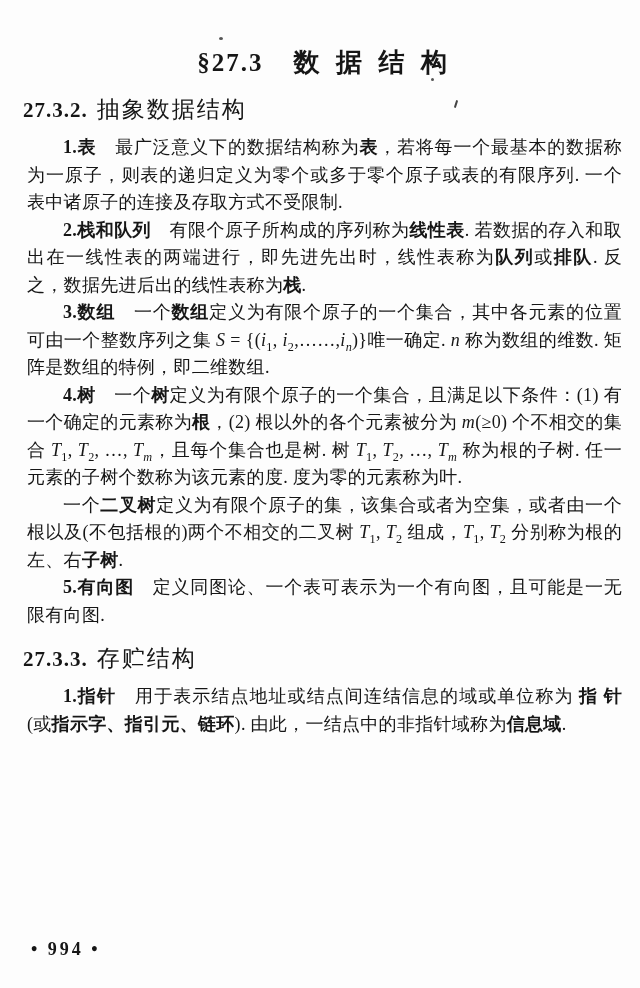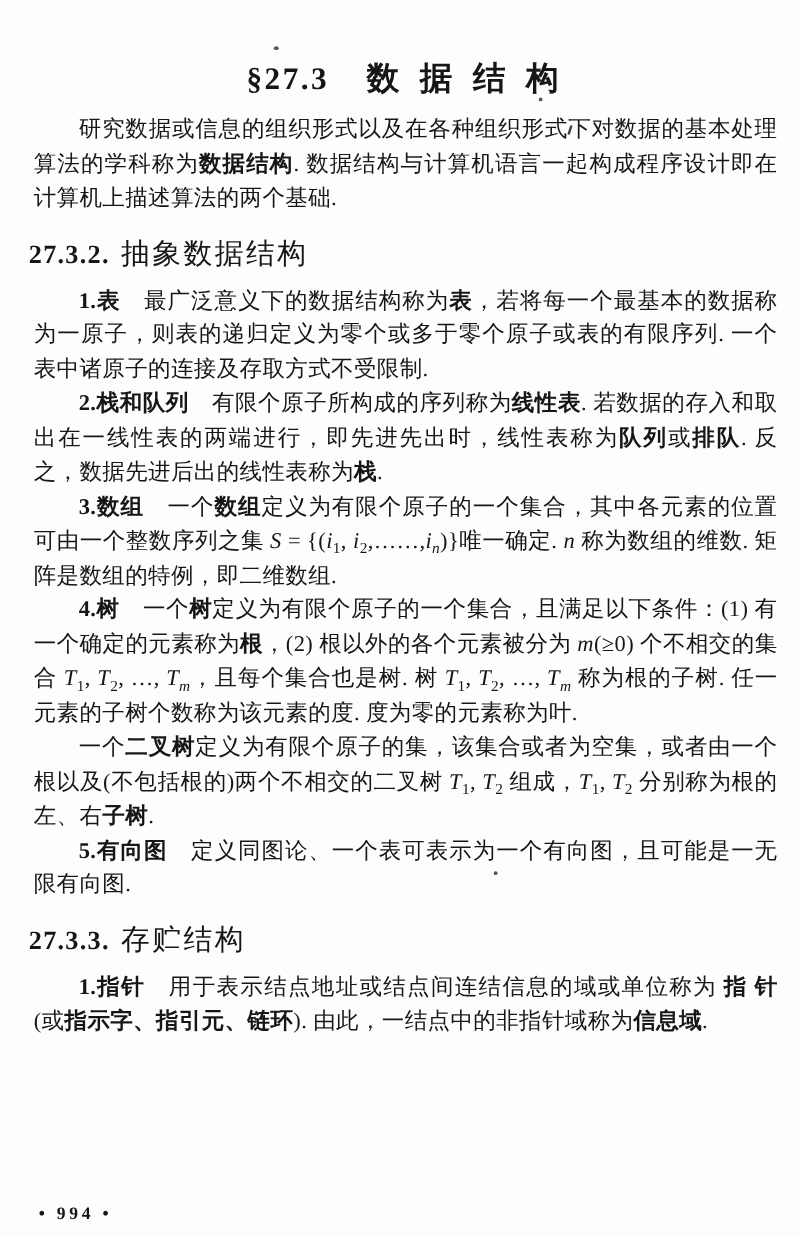--- a/index.html
+++ b/index.html
@@ -53,22 +53,22 @@
     text-align:justify;
     text-indent:2em;
     letter-spacing:0.3px;
   }
   .rs-b{font-weight:bold;}
   .rs-i{font-style:italic;font-family:"Liberation Serif", serif;}
   .rs-sub{vertical-align:sub;font-size:0.68em;line-height:0;}
   .footer{
     position:absolute;
     left:31px;
-    bottom:8px;
-    font-size:14px;
+    bottom:28px;
+    font-size:18px;
     font-weight:bold;
     letter-spacing:3px;
   }
   .speckle{
     position:absolute;
     background:#555;
     border-radius:50%;
   }
   .sp1{left:219px;top:37px;width:4px;height:3px;}
   .sp2{left:431px;top:78px;width:3px;height:3px;}
@@ -83,23 +83,20 @@
   <div class="speckle sp2"></div>
   <div class="speckle sp3"></div>
   <div class="speckle sp4"></div>
 
   <h1 class="title">
     <span class="title-sec">§27.3</span>
     <span class="title-cn">数 据 结 构</span>
   </h1>
 
   <section class="sec">
-    <div class="paras">
-        <p class="para"><span>研究数据或信息的组织形式以及在各种组织形式下对数据的基本处理算法的学科称为</span><span class="rs-b">数据结构</span><span>. 数据结构与计算机语言一起构成程序设计即在计算机上描述算法的两个基础.</span></p>
-      </div>
   </section>
 
   <section class="sec">
     <h2 class="sec-h">
       <span class="sec-num">27.3.2.</span><span class="sec-title">抽象数据结构</span>
     </h2>
     <div class="paras">
         <p class="para"><span class="rs-b">1.表</span><span>　最广泛意义下的数据结构称为</span><span class="rs-b">表</span><span>，若将每一个最基本的数据称为一原子，则表的递归定义为零个或多于零个原子或表的有限序列. 一个表中诸原子的连接及存取方式不受限制.</span></p>
         <p class="para"><span class="rs-b">2.栈和队列</span><span>　有限个原子所构成的序列称为</span><span class="rs-b">线性表</span><span>. 若数据的存入和取出在一线性表的两端进行，即先进先出时，线性表称为</span><span class="rs-b">队列</span><span>或</span><span class="rs-b">排队</span><span>. 反之，数据先进后出的线性表称为</span><span class="rs-b">栈</span><span>.</span></p>
         <p class="para"><span class="rs-b">3.数组</span><span>　一个</span><span class="rs-b">数组</span><span>定义为有限个原子的一个集合，其中各元素的位置可由一个整数序列之集 </span><span class="rs-i">S</span><span> = {(</span><span class="rs-i">i</span><span class="rs-sub">1</span><span>, </span><span class="rs-i">i</span><span class="rs-sub">2</span><span>,……,</span><span class="rs-i">i</span><span class="rs-sub rs-i">n</span><span>)}唯一确定. </span><span class="rs-i">n</span><span> 称为数组的维数. 矩阵是数组的特例，即二维数组.</span></p>

